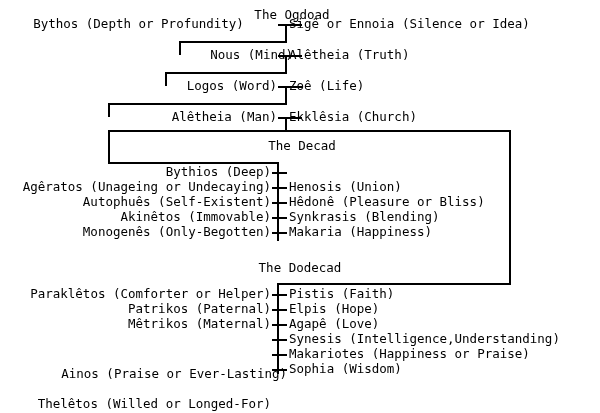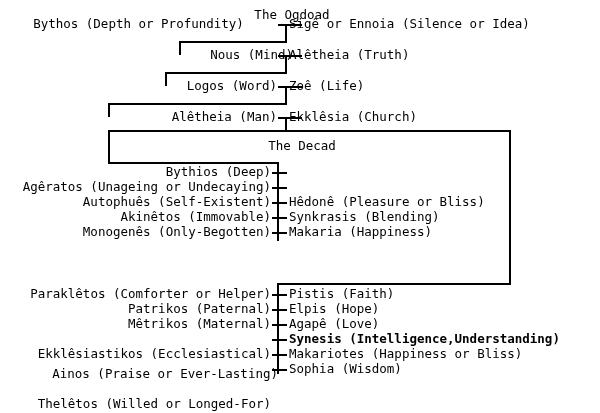--- a/index.html
+++ b/index.html
@@ -85,54 +85,55 @@
   <div class="hline" style="left:278px; top:283px; width:233px;"></div>
 
   <div class="tx center heading" style="left:222px; top:139px; width:160px;">The Decad</div>
 
   <div class="vline" style="left:277px; top:162px; height:79px;"></div>
 
   <div class="tx right" style="left:0px; top:165px; width:271px;">Bythios (Deep)</div>
   <div class="hline" style="left:272px; top:172px; width:15px;"></div>
 
   <div class="tx right" style="left:0px; top:180px; width:271px;">Agêratos (Unageing or Undecaying)</div>
+  <div class="tx" style="left:289px; top:180px;">Henosis (Union)</div>
   <div class="hline" style="left:272px; top:187px; width:15px;"></div>
 
   <div class="tx right" style="left:0px; top:195px; width:271px;">Autophuês (Self-Existent)</div>
   <div class="tx" style="left:289px; top:195px;text-align:right;">Hêdonê (Pleasure or Bliss)</div>
   <div class="hline" style="left:272px; top:202px; width:15px;"></div>
 
   <div class="tx right" style="left:0px; top:210px; width:271px;">Akinêtos (Immovable)</div>
   <div class="tx" style="left:289px; top:210px;">Synkrasis (Blending)</div>
   <div class="hline" style="left:272px; top:217px; width:15px;"></div>
 
   <div class="tx right" style="left:0px; top:225px; width:271px;">Monogenês (Only-Begotten)</div>
   <div class="tx" style="left:289px; top:225px;">Makaria (Happiness)</div>
   <div class="hline" style="left:272px; top:232px; width:15px;"></div>
 
+  <div class="tx center heading" style="left:215px; top:261px; width:170px;">The Dodecad</div>
 
   <div class="vline" style="left:277px; top:283px; height:91px;"></div>
 
   <div class="tx right" style="left:0px; top:287px; width:271px;">Paraklêtos (Comforter or Helper)</div>
   <div class="tx" style="left:289px; top:287px;">Pistis (Faith)</div>
   <div class="hline" style="left:272px; top:294px; width:15px;"></div>
 
   <div class="tx right" style="left:0px; top:302px; width:271px;">Patrikos (Paternal)</div>
   <div class="tx" style="left:289px; top:302px;">Elpis (Hope)</div>
   <div class="hline" style="left:272px; top:309px; width:15px;"></div>
 
   <div class="tx right" style="left:0px; top:317px; width:271px;">Mêtrikos (Maternal)</div>
   <div class="tx" style="left:289px; top:317px;">Agapê (Love)</div>
   <div class="hline" style="left:272px; top:324px; width:15px;"></div>
 
-  <div class="tx right" style="left:7px; top:332px; width:271px;margin-top:35px;">Ainos (Praise or Ever-Lasting)</div>
-  <div class="tx" style="left:289px; top:332px;font-weight:bold;">Synesis (Intelligence,Understanding)</div>
+  <div class="tx right" style="left:16px; top:332px; width:271px;margin-top:35px;">Ainos (Praise or Ever-Lasting)</div>
+  <div class="tx" style="left:289px; top:332px;">Synesis (Intelligence,Understanding)</div>
   <div class="hline" style="left:272px; top:339px; width:15px;"></div>
 
-  <div class="tx right" style="left:0px; top:347px; width:271px;">Ekklêsiastikos (Ecclesiastical)</div>
-  <div class="tx" style="left:289px; top:347px;">Makariotes (Happiness or Bliss)</div>
+  <div class="tx" style="left:289px; top:347px;">Makariotes (Happiness or Praise)</div>
   <div class="hline" style="left:272px; top:354px; width:15px;"></div>
 
   <div class="tx right" style="left:0px; top:362px; width:271px;margin-top:35px;">Thelêtos (Willed or Longed-For)</div>
   <div class="tx" style="left:289px; top:362px;">Sophia (Wisdom)</div>
   <div class="hline" style="left:272px; top:369px; width:15px;"></div>
 
 </div>
 
 </body></html>

